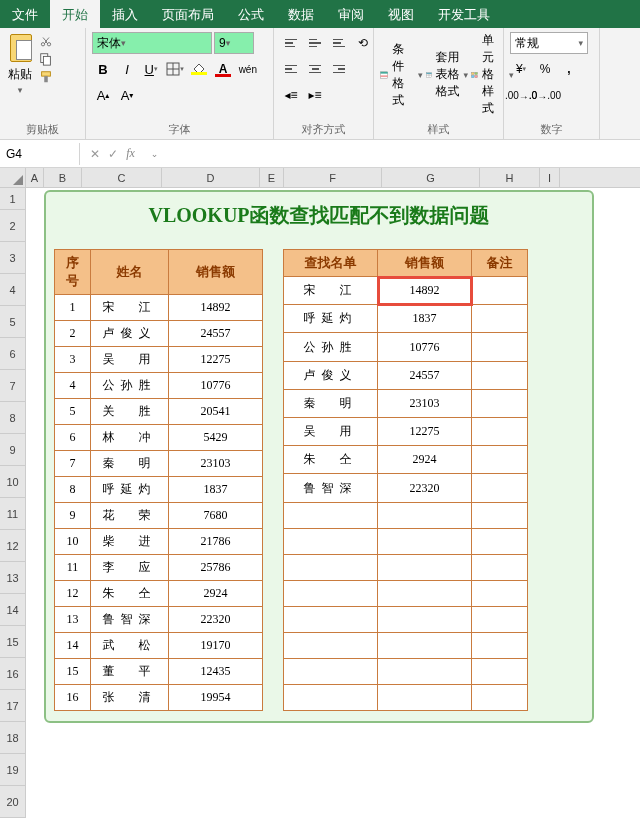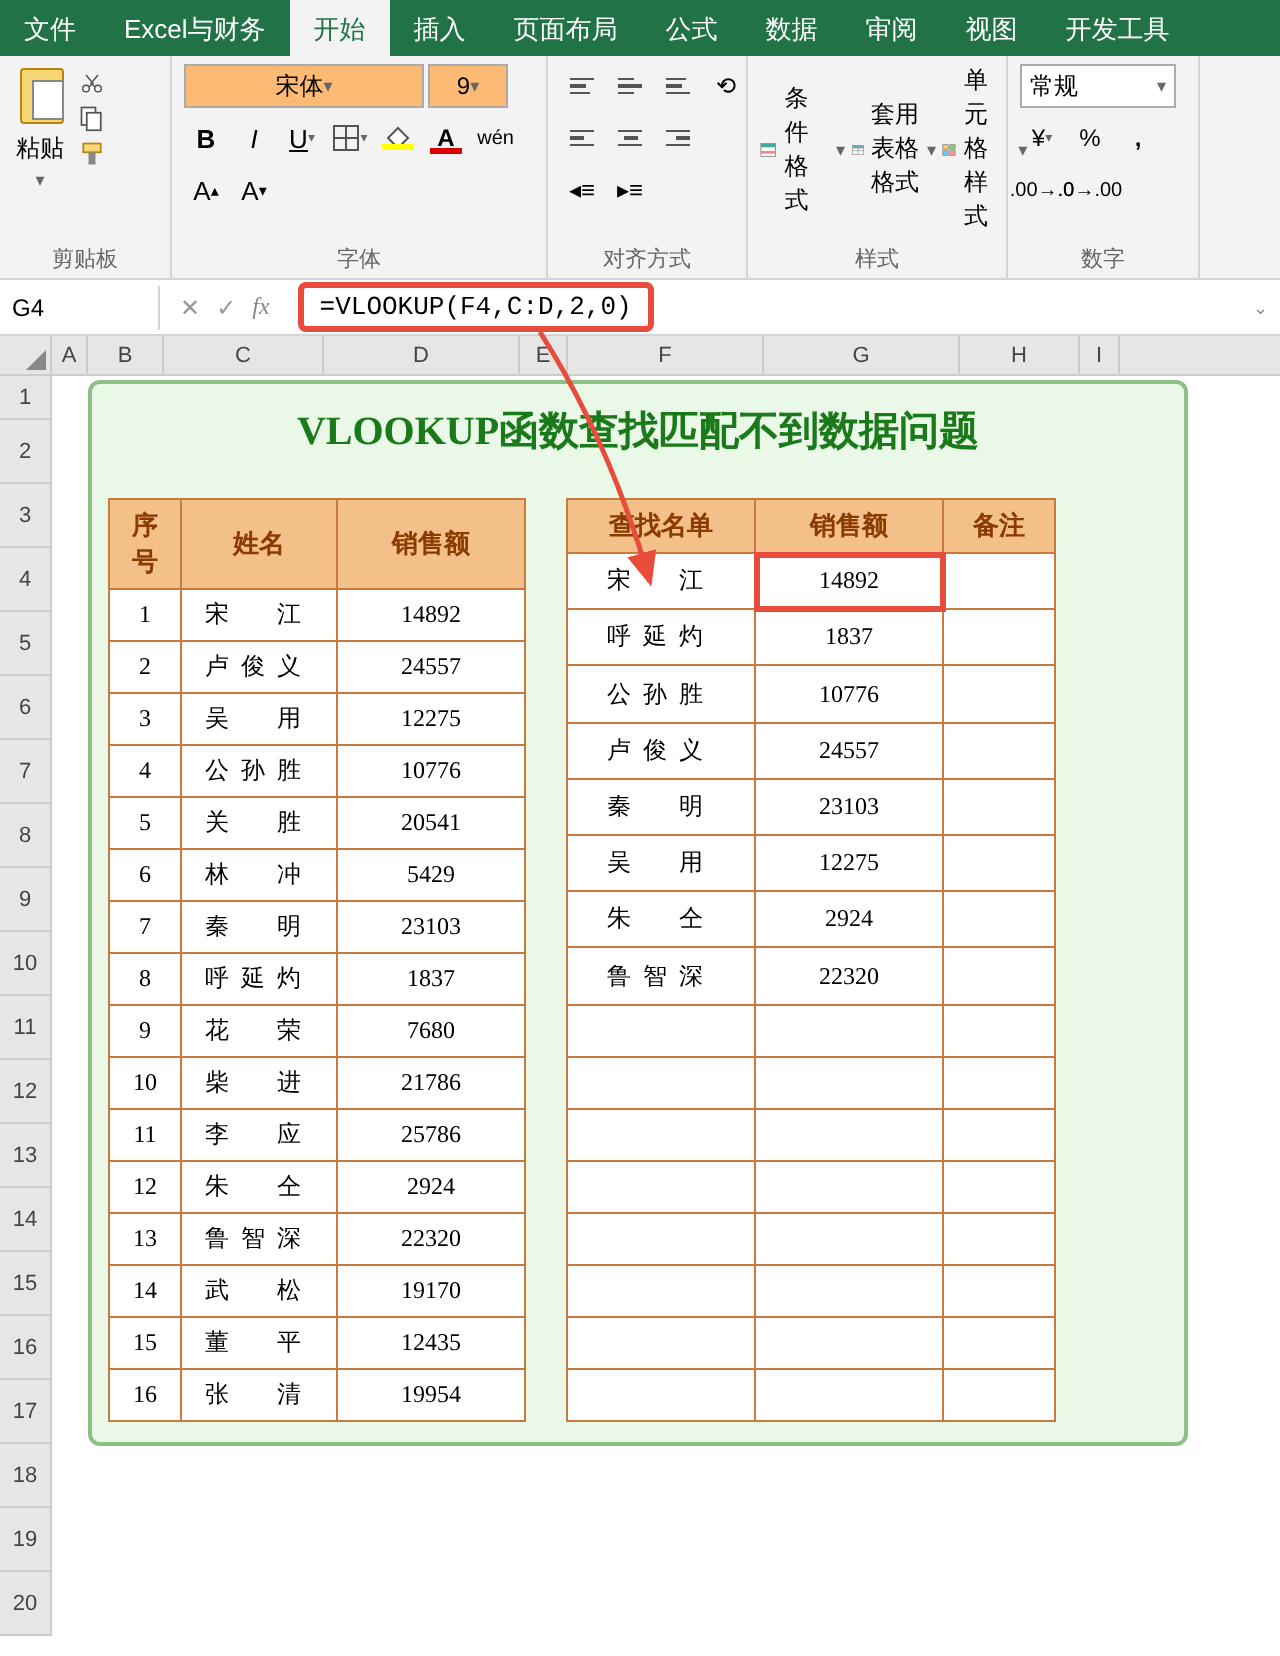--- a/index.html
+++ b/index.html
@@ -18,21 +18,21 @@
   .paste-icon { width: 28px; height: 32px; position: relative; }
   .paste-icon::before { content:""; position:absolute; left:4px; top:2px; width:20px; height:26px; background:#f8d775; border:1px solid #b8860b; border-radius:2px;}
   .paste-icon::after { content:""; position:absolute; left:10px; top:8px; width:14px; height:18px; background:#fff; border:1px solid #888;}
   .sm-col { display:flex; flex-direction:column; gap:4px; padding-top:4px;}
   .scissors { width:16px; height:12px; }
   .copy-ic { width:16px; height:14px; }
   .brush-ic { width:16px; height:14px; }
   
   .font-col { display:flex; flex-direction:column; gap:4px; }
   .sel-row { display:flex; gap:2px; }
-  .fsel { border:1px solid #ababab; background:#fdba74; height:22px; font-size:12px; padding:2px 4px; display:flex; align-items:center; justify-content:center;}
+  .fsel { border:1px solid #ababab; background:#86efac; height:22px; font-size:12px; padding:2px 4px; display:flex; align-items:center; justify-content:flex-start;}
   .fsel.name { width:120px;} .fsel.size{width:40px;}
   .chev { font-size:9px; color:#666; }
   .brow { display:flex; gap:2px; align-items:center; }
   .rb { width:22px; height:22px; display:flex; align-items:center; justify-content:center; border:1px solid transparent; font-size:13px;}
   .colorbar{width:16px;height:3px;background:#d00;margin-top:-2px;}
   .fillbar{width:16px;height:3px;background:#ffff00;margin-top:-2px;}
   
   .align-col{display:flex;flex-direction:column;gap:4px;}
   .arow{display:flex;gap:2px;}
   .ab{width:22px;height:22px;display:flex;align-items:center;justify-content:center;}
@@ -80,21 +80,20 @@
   
   .rows-bg{display:flex;flex-direction:column;}
   .rows-bg .gridrow{height:32px;}
   .rows-bg .gridrow:first-child{height:22px;}
 </style>
 </head>
 <body>
 
 <div class="tabbar" id="tabbar">
     <div class="tab">文件</div>
-    <div class="tab">Excel与财务</div>
     <div class="tab active">开始</div>
     <div class="tab">插入</div>
     <div class="tab">页面布局</div>
     <div class="tab">公式</div>
     <div class="tab">数据</div>
     <div class="tab">审阅</div>
     <div class="tab">视图</div>
     <div class="tab">开发工具</div>
   </div>
 
@@ -302,31 +301,20 @@
   </div>
 </div>
 
 <div class="fbar">
   <div class="namebox">G4</div>
   <div class="fx-btns">
     <span>✕</span>
     <span>✓</span>
     <span class="fx-lbl">fx</span>
   </div>
-  <div class="formula-wrap">
-    <span class="formula-box">=VLOOKUP(F4,C:D,2,0)</span>
-    <svg class="arrow-svg" width="90" height="150">
-      <defs>
-          <marker id="ah" markerWidth="8" markerHeight="8" refX="6" refY="3" orient="auto">
-            <path d="M0,0 L7,3 L0,6 z" fill="#e74c3c"></path>
-          </marker>
-        </defs>
-      <path d="M5,5 Q40,60 60,130" stroke="#e74c3c" stroke-width="2.5" fill="none" marker-end="url(#ah)"></path>
-    </svg>
-  </div>
   <span class="chev" style="padding:0 6px;color:#888;">⌄</span>
 </div>
 
 <div class="grid-wrap">
   <div class="colhead">
     <div class="corner"></div>
     <div id="chs" style="display:flex;">
         <div class="ch chA">A</div>
         <div class="ch chB">B</div>
         <div class="ch chC">C</div>

